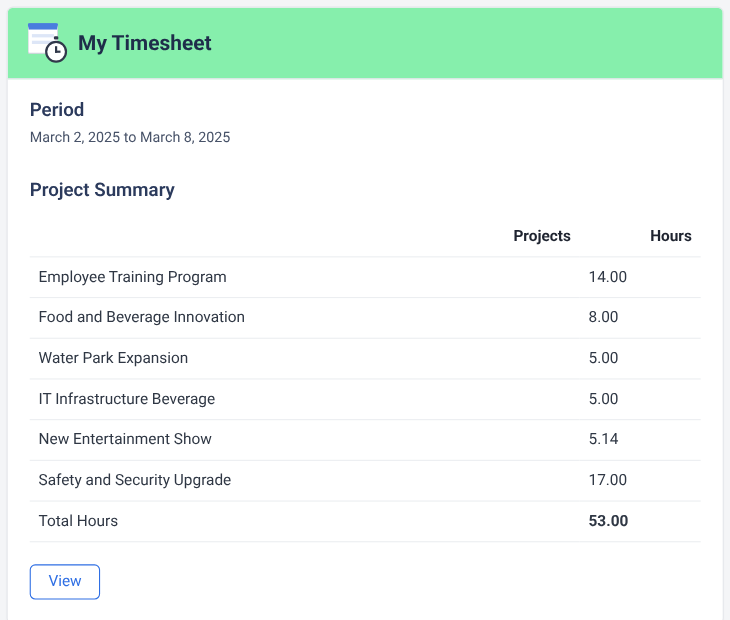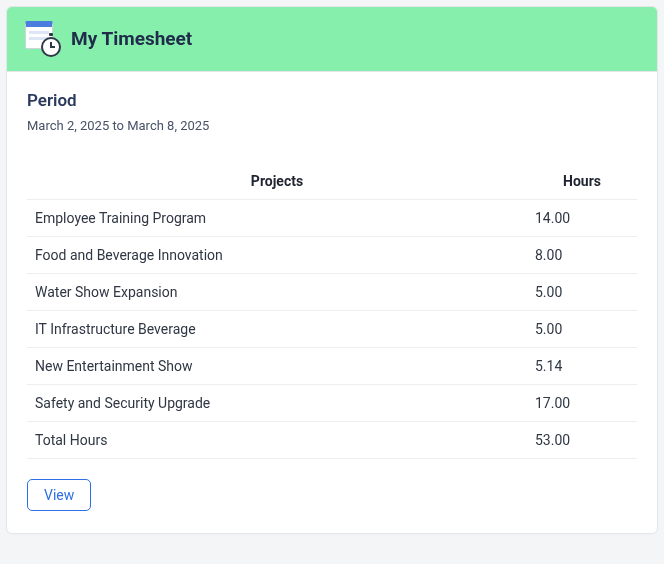--- a/index.html
+++ b/index.html
@@ -105,40 +105,40 @@
     font-weight: 600;
     color: #2b3a5c;
     margin: 0 0 14px 0;
   }
   table.summary {
     width: 100%;
     border-collapse: collapse;
     font-size: 14px;
   }
   table.summary th {
-    text-align: center;
+    text-align: right;
     font-weight: 700;
     color: #1f2430;
     padding: 10px 8px;
     border-bottom: 1px solid #eceef1;
   }
   table.summary th.hours,
   table.summary td.hours {
     width: 110px;
   }
   table.summary td {
     padding: 10px 8px;
     border-bottom: 1px solid #eceef1;
     color: #2f3744;
   }
   table.summary tr.total td {
     font-weight: 400;
   }
   table.summary tr.total td.hours {
-    font-weight: 400;
+    font-weight: 700;
   }
   .view-btn {
     margin-top: 20px;
     display: inline-block;
     padding: 7px 16px;
     font-size: 14px;
     color: #2f6fe4;
     background: #ffffff;
     border: 1px solid #2f6fe4;
     border-radius: 5px;
@@ -159,39 +159,40 @@
         </div>
     </div>
     <div class="card-title">My Timesheet</div>
   </div>
 
   <div class="card-body">
 
     <div class="section-h">Period</div>
     <div class="period-text">March 2, 2025 to March 8, 2025</div>
 
+    <div class="summary-h">Project Summary</div>
 
     <table class="summary">
       <thead>
         <tr>
           <th>Projects</th>
           <th class="hours">Hours</th>
         </tr>
       </thead>
       <tbody>
         <tr>
           <td>Employee Training Program</td>
           <td class="hours">14.00</td>
         </tr>
         <tr>
           <td>Food and Beverage Innovation</td>
           <td class="hours">8.00</td>
         </tr>
         <tr>
-          <td>Water Show Expansion</td>
+          <td>Water Park Expansion</td>
           <td class="hours">5.00</td>
         </tr>
         <tr>
           <td>IT Infrastructure Beverage</td>
           <td class="hours">5.00</td>
         </tr>
         <tr>
           <td>New Entertainment Show</td>
           <td class="hours">5.14</td>
         </tr>

